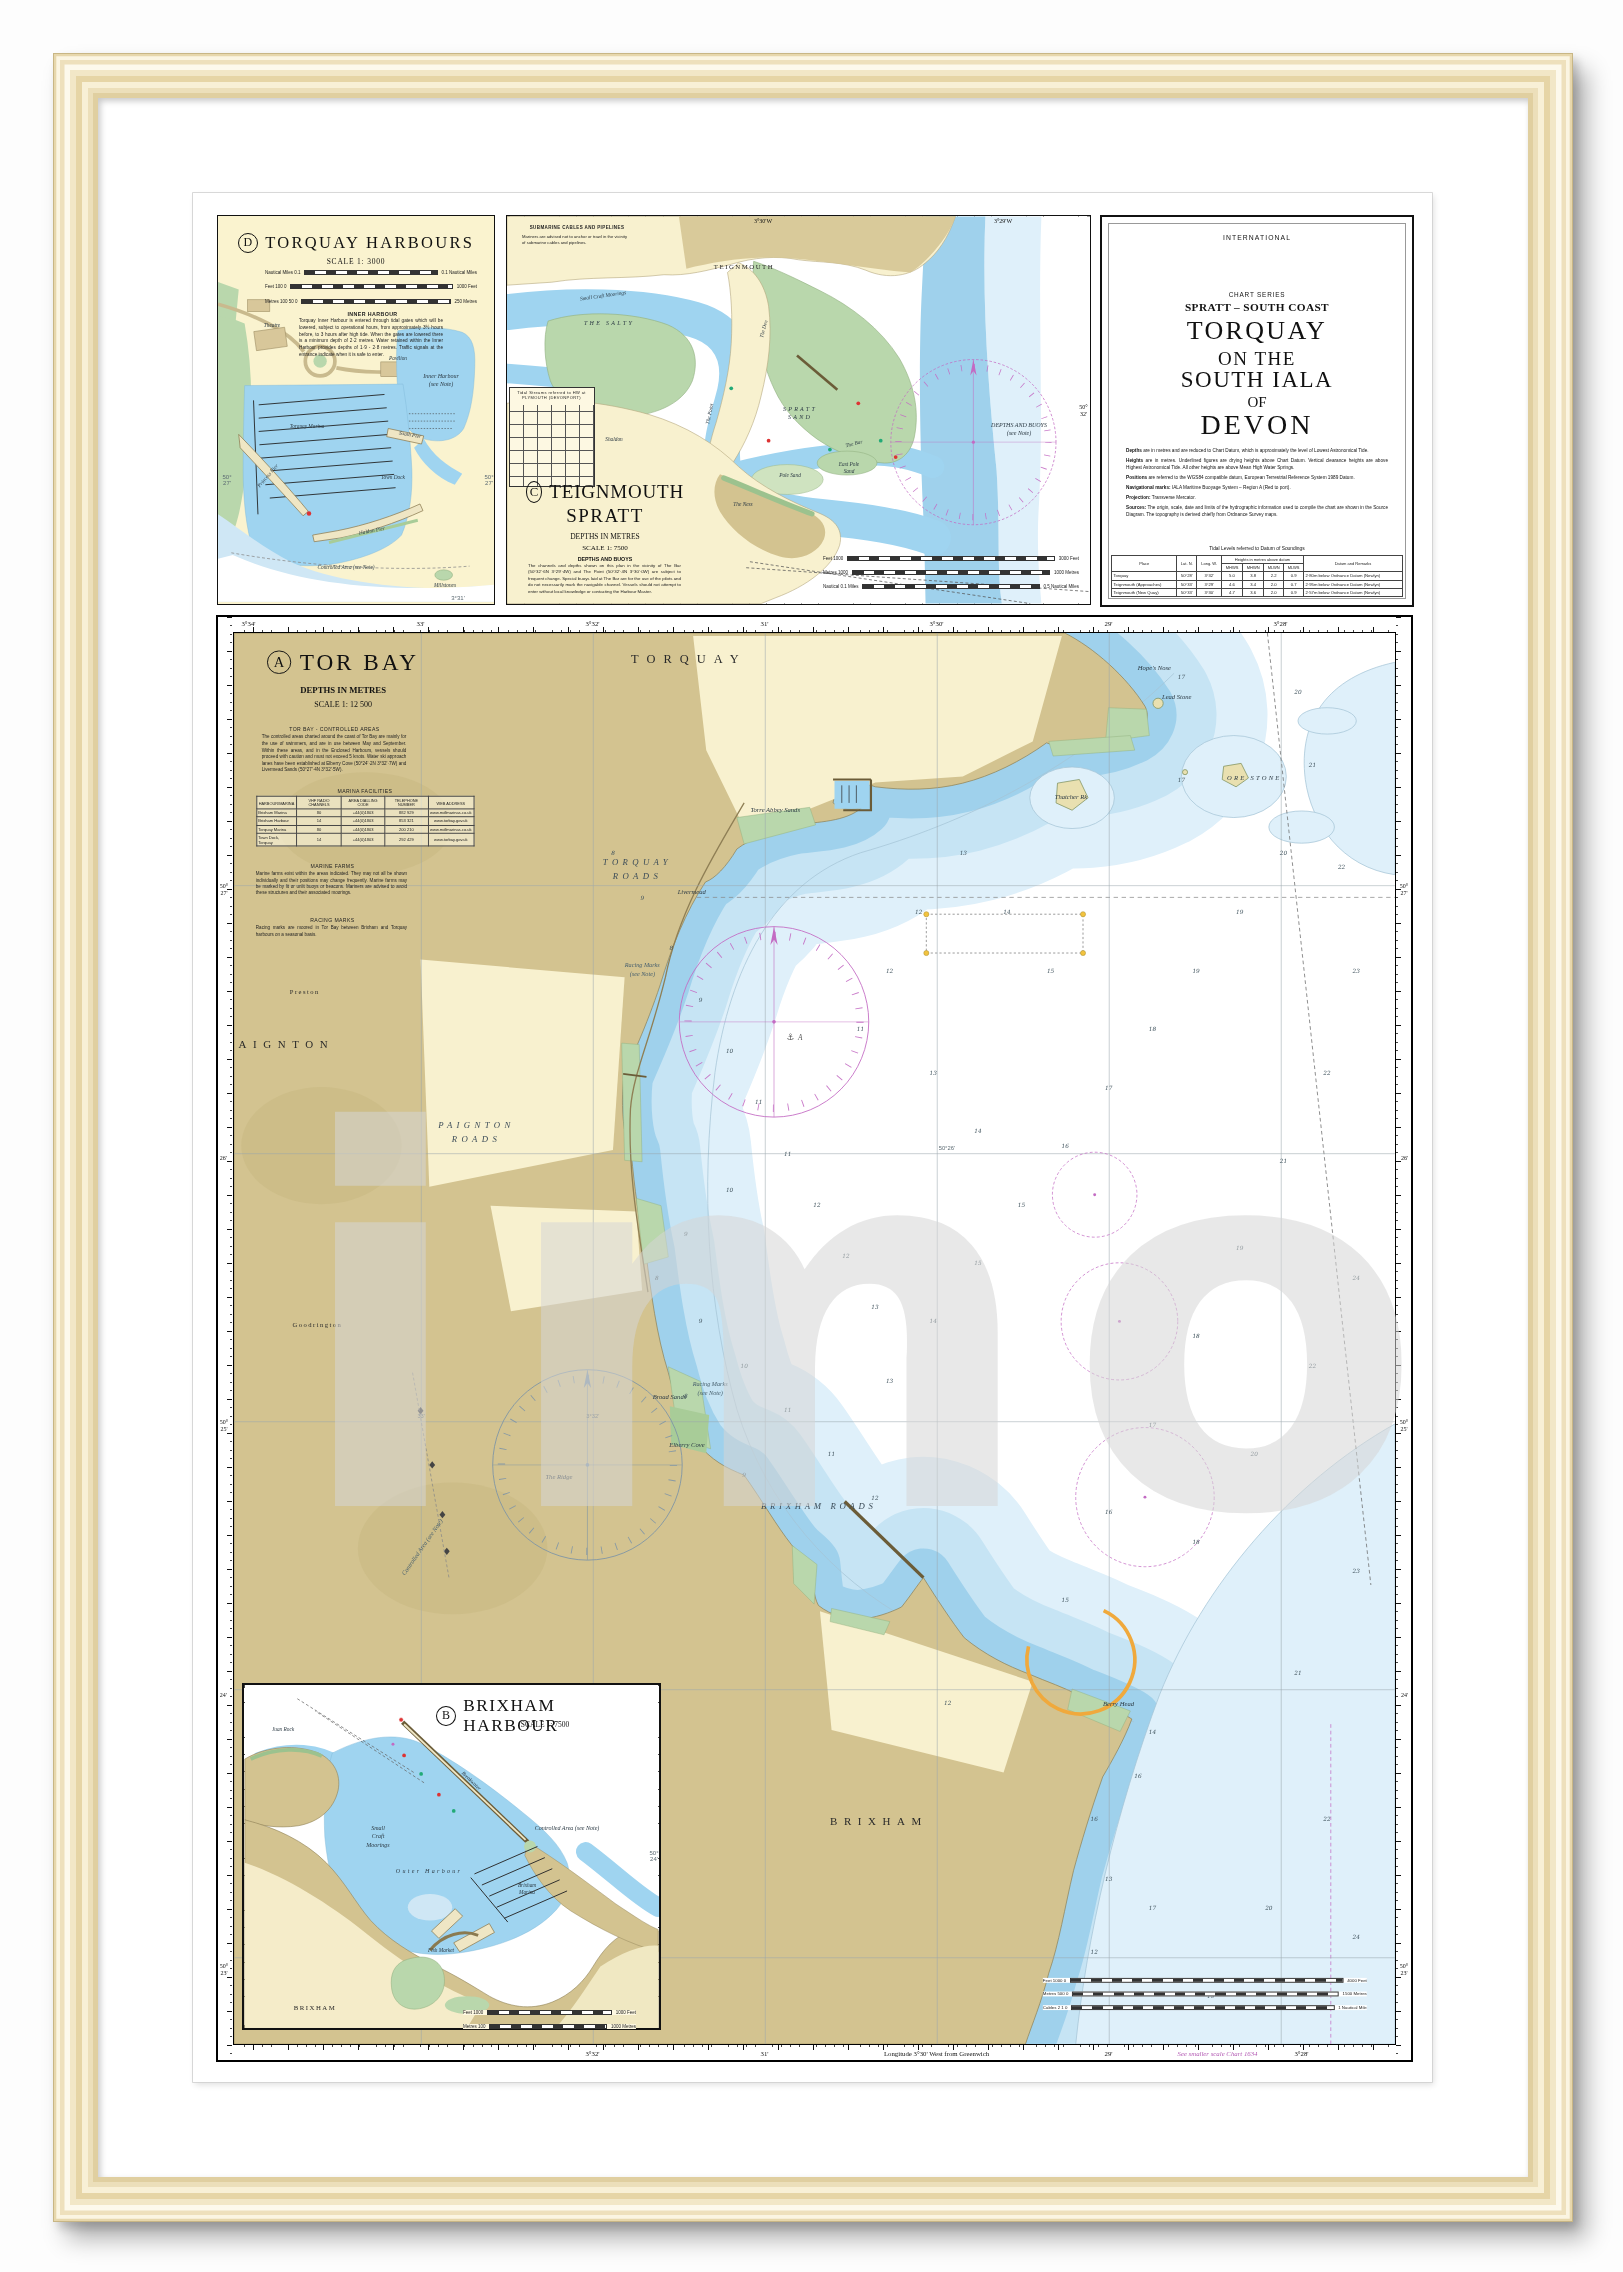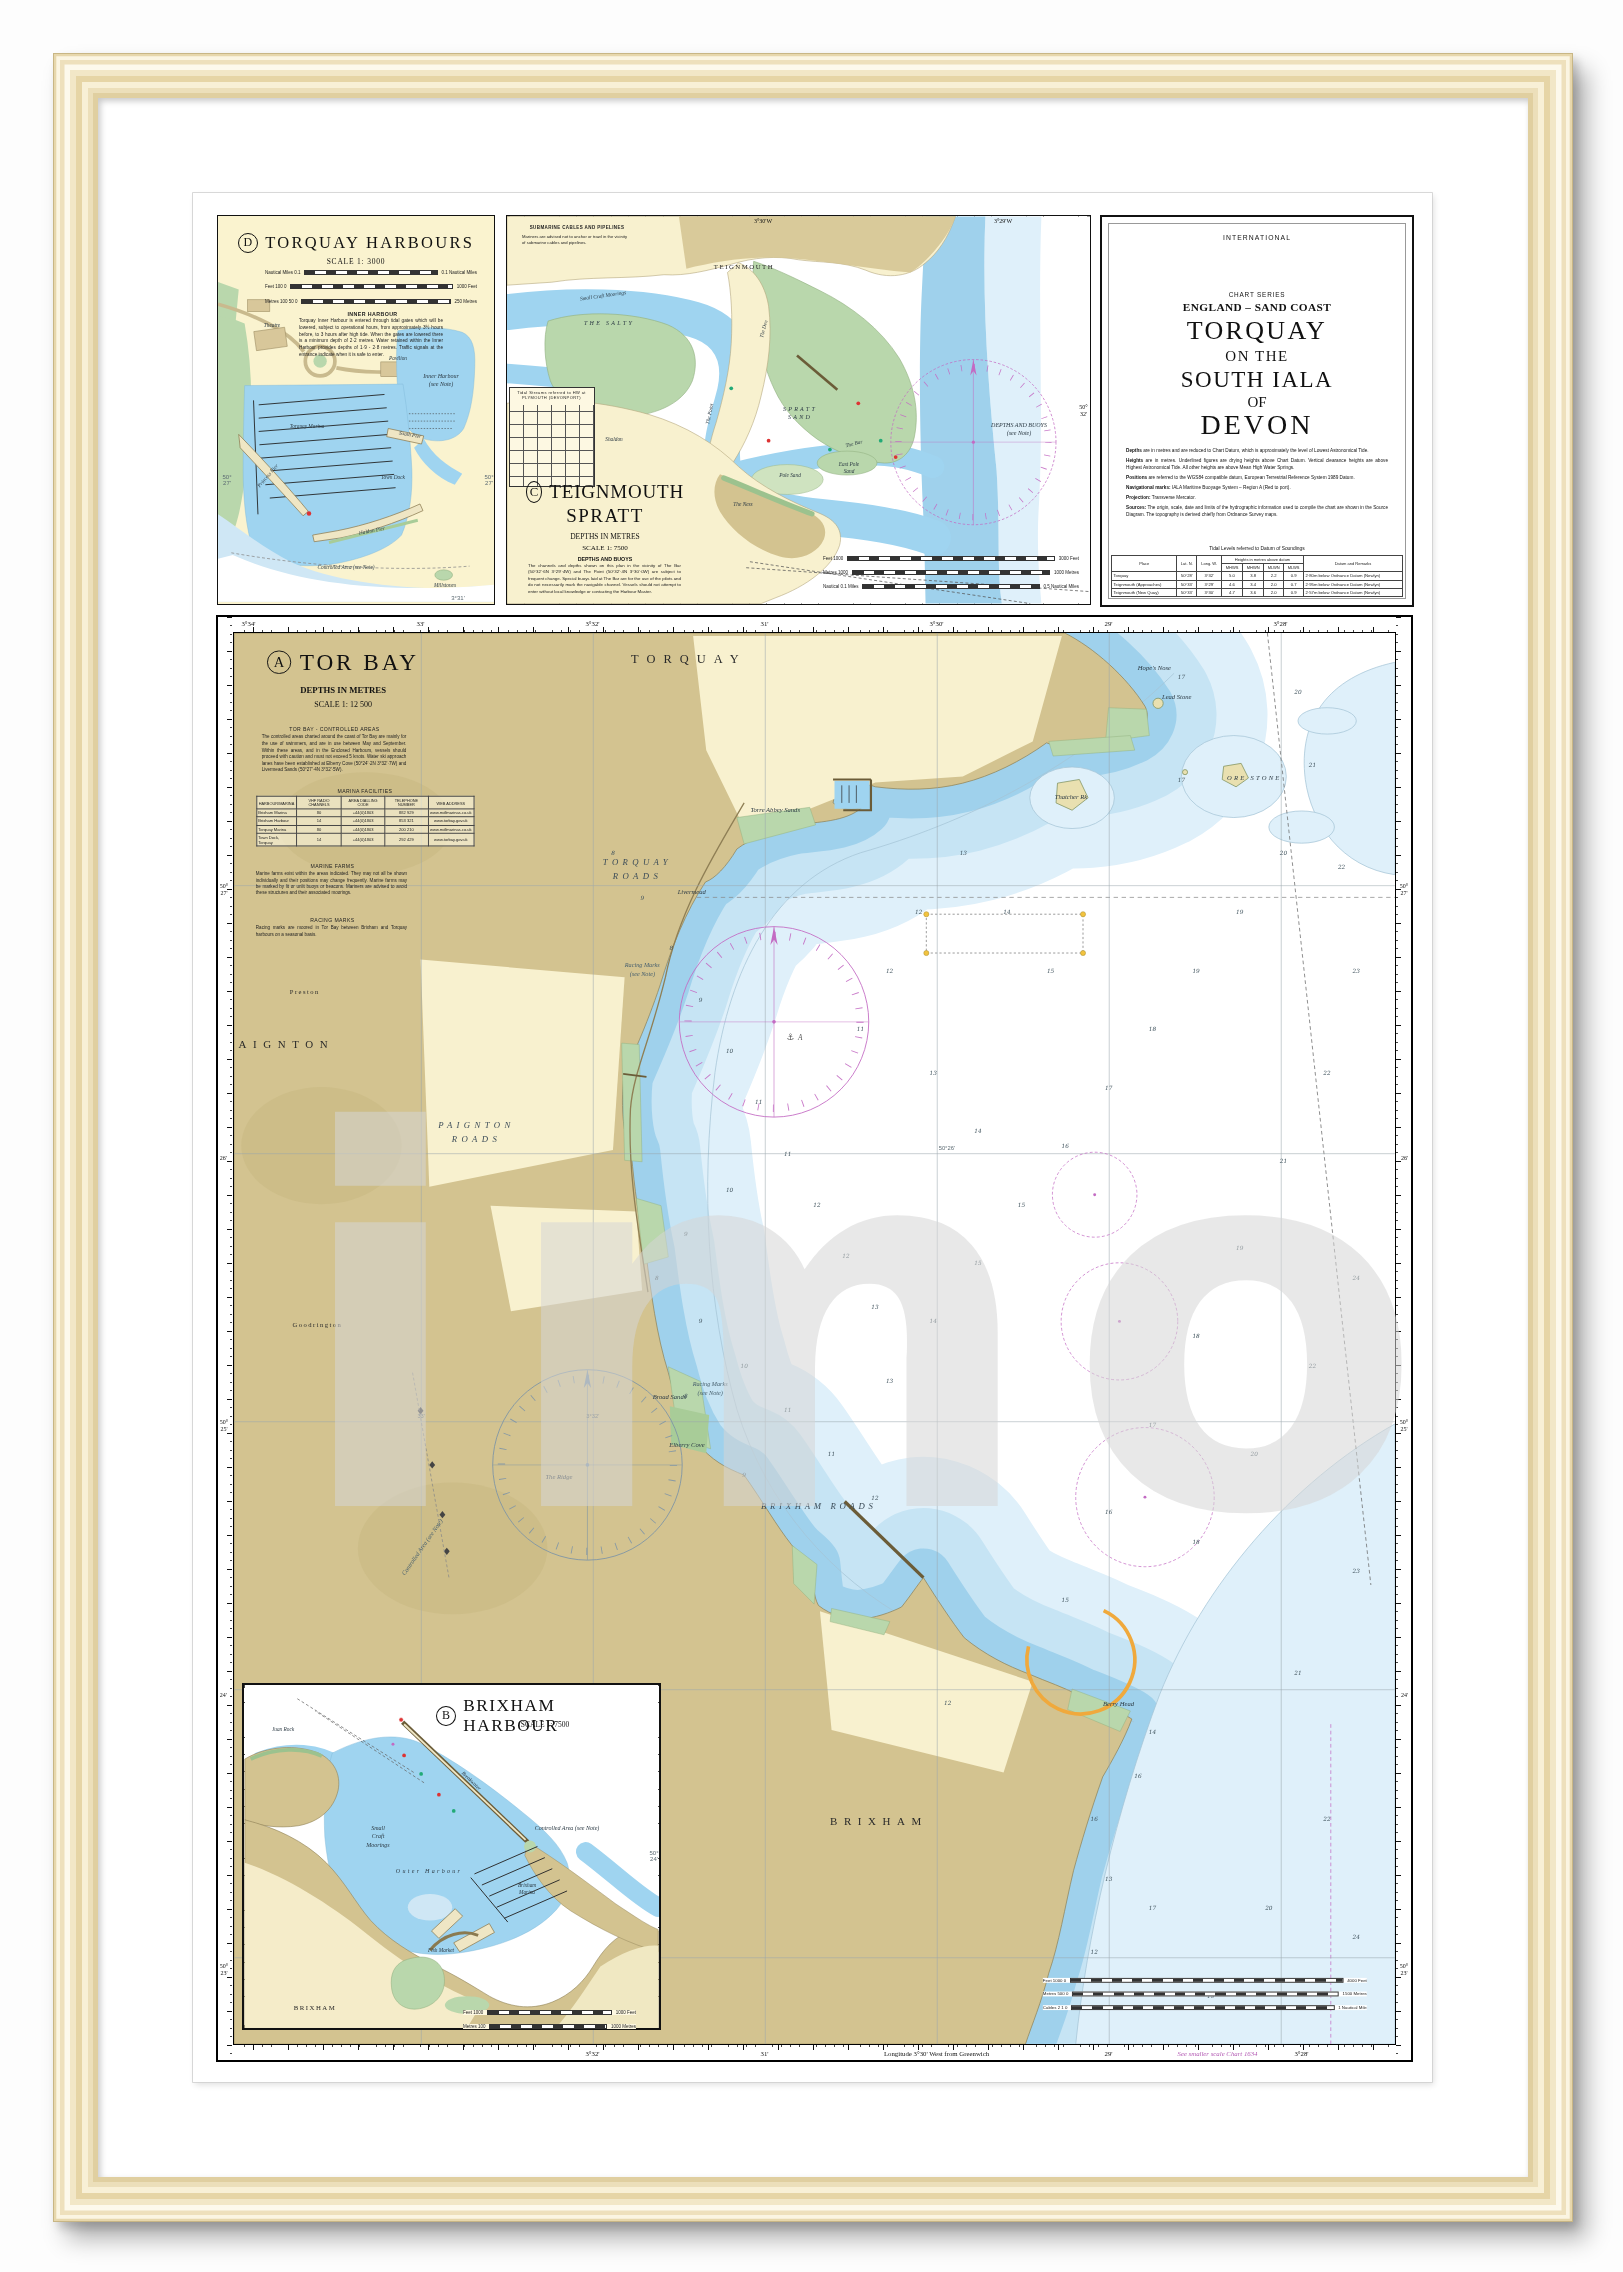--- a/index.html
+++ b/index.html
@@ -272,23 +272,23 @@
             <span class="lbl wlbl xs" style="left: 107px; top: 224px;">Shaldon</span>
             <span class="lbl wlbl" style="left: 512px; top: 213px;">DEPTHS AND BUOYS
 (see Note)</span>
           </div>
       </div>
 
       <div class="panel" style="left:907px;top:22px;width:310px;height:388px;border-width:2.3px;">
         <div style="position:absolute;inset:6px;border:0.8px solid #999;"></div>
         <div class="subline" style="left:0;right:0;top:16.5px;font-family:'Liberation Sans',sans-serif;font-size:6.8px;letter-spacing:1.1px;">INTERNATIONAL</div>
         <div class="subline" style="left:0;right:0;top:74px;font-family:'Liberation Sans',sans-serif;font-size:6.4px;letter-spacing:0.8px;">CHART SERIES</div>
-        <div class="subline ser" style="left:0;right:0;top:84px;font-size:11.3px;font-weight:700;letter-spacing:0.4px;">ENGLAND – SAND COAST</div>
+        <div class="subline ser" style="left:0;right:0;top:84px;font-size:11.3px;font-weight:700;letter-spacing:0.4px;">SPRATT – SOUTH COAST</div>
         <div class="subline ser" style="left:0;right:0;top:99px;font-size:26px;letter-spacing:2.3px;">TORQUAY</div>
-        <div class="subline ser" style="left:0;right:0;top:131px;font-size:15px;letter-spacing:1.5px;">ON THE</div>
+        <div class="subline ser" style="left:0;right:0;top:131px;font-size:19px;letter-spacing:1.5px;">ON THE</div>
         <div class="subline ser" style="left:0;right:0;top:150px;font-size:23px;letter-spacing:1.5px;">SOUTH IALA</div>
         <div class="subline ser" style="left:0;right:0;top:177px;font-size:15px;">OF</div>
         <div class="subline ser" style="left:0;right:0;top:192px;font-size:28px;letter-spacing:3px;">DEVON</div>
         <div style="position:absolute;left:24px;top:230px;width:262px;">
 
         <p class="tnote"><b>Depths</b> <span>are in metres and are reduced to Chart Datum, which is approximately the level of Lowest Astronomical Tide.</span></p>
             <p class="tnote"><b>Heights</b> <span>are in metres. Underlined figures are drying heights above Chart Datum. Vertical clearance heights are above Highest Astronomical Tide. All other heights are above Mean High Water Springs.</span></p>
             <p class="tnote"><b>Positions</b> <span>are referred to the WGS84 compatible datum, European Terrestrial Reference System 1989 Datum.</span></p>
             <p class="tnote"><b>Navigational marks:</b> <span>IALA Maritime Buoyage System – Region A (Red to port).</span></p>
             <p class="tnote"><b>Projection:</b> <span>Transverse Mercator.</span></p>

